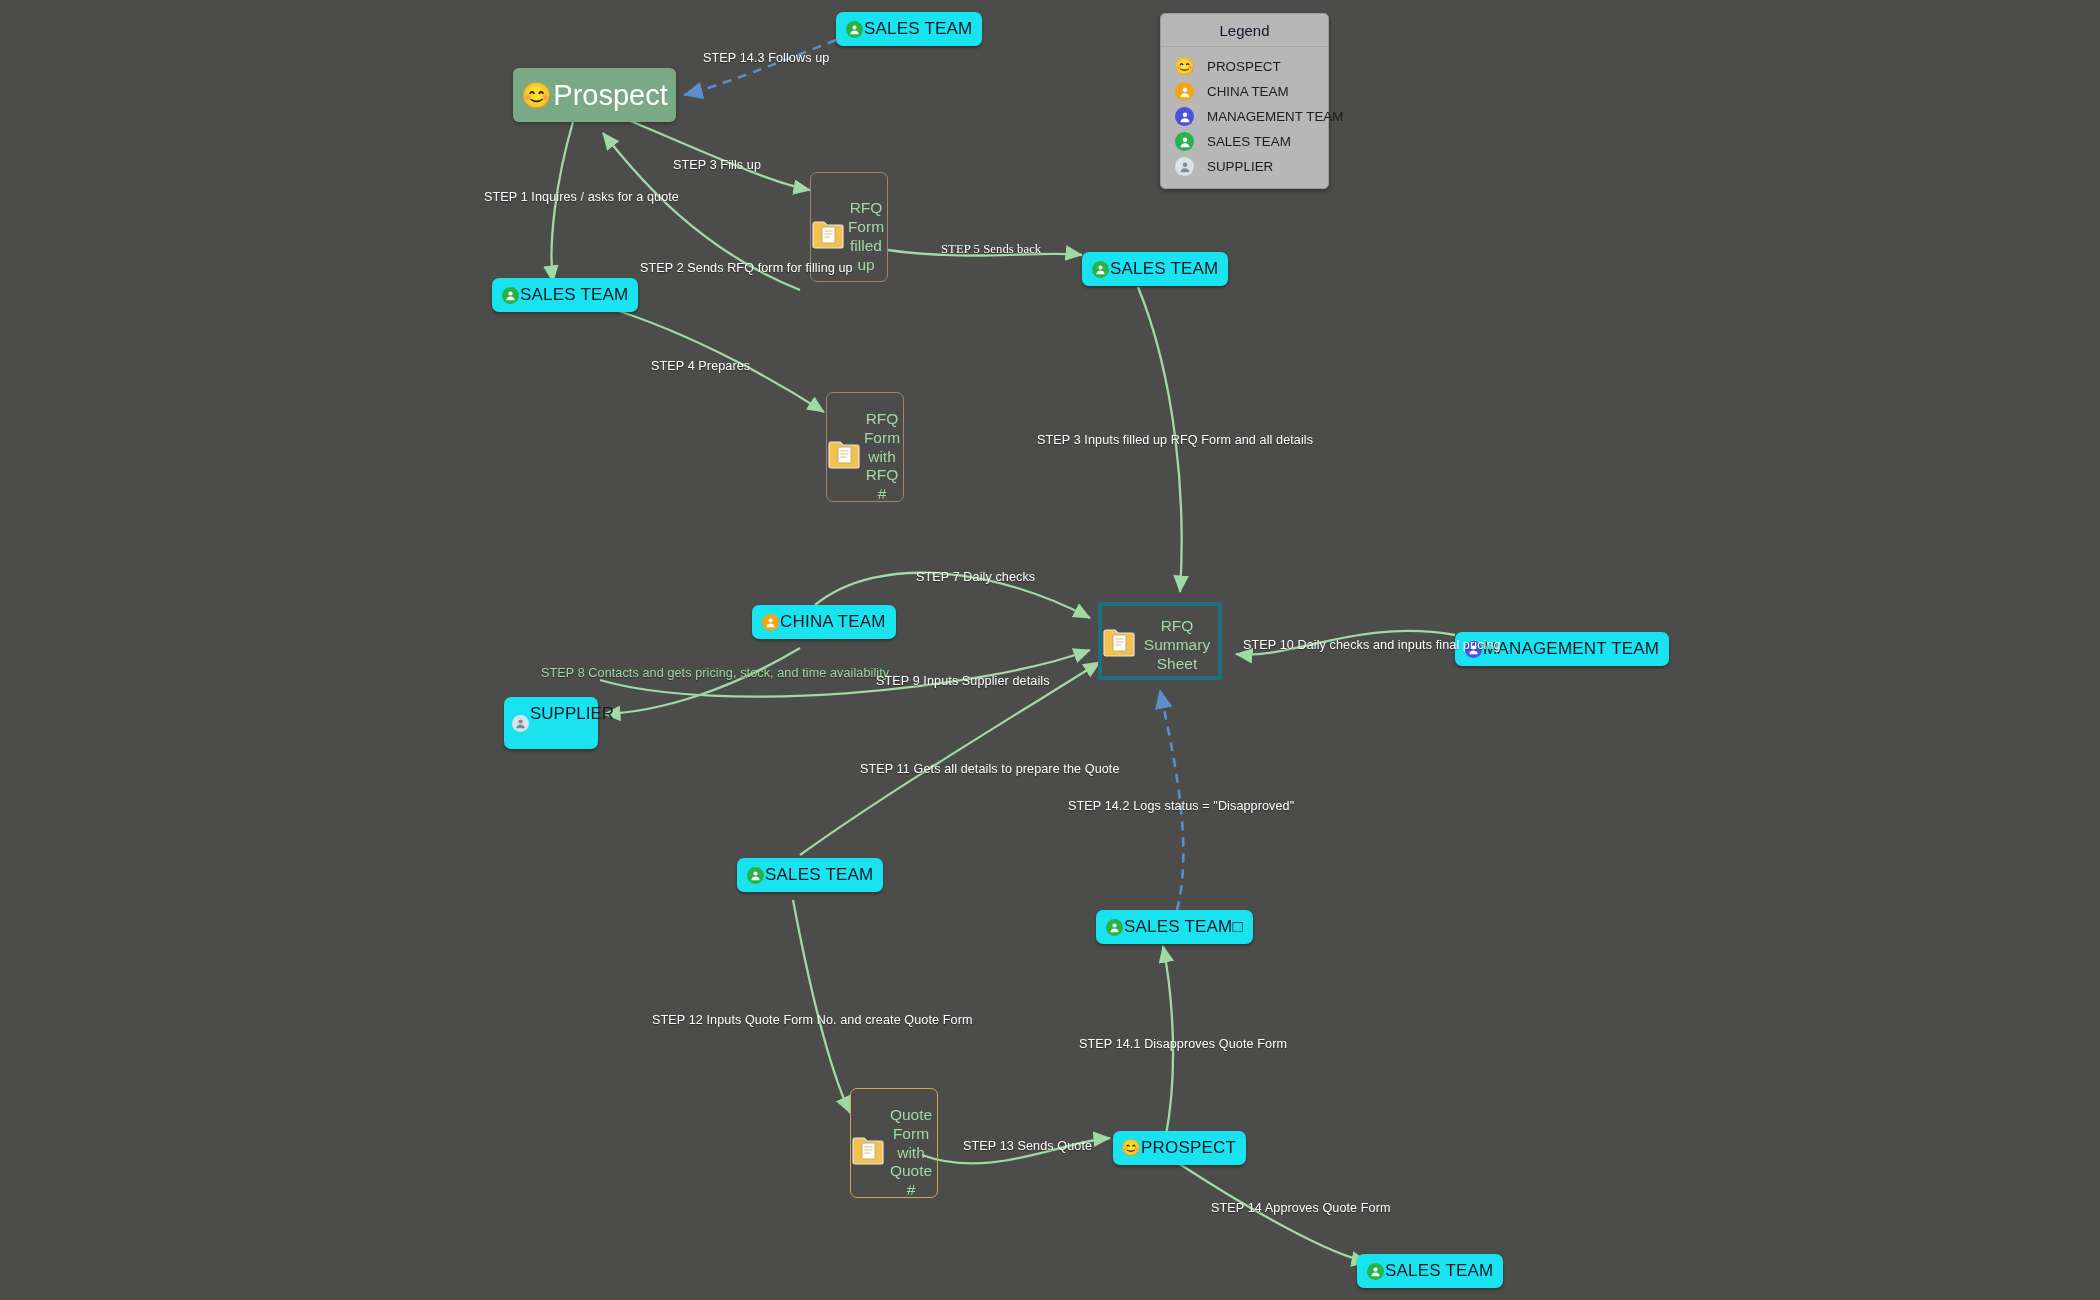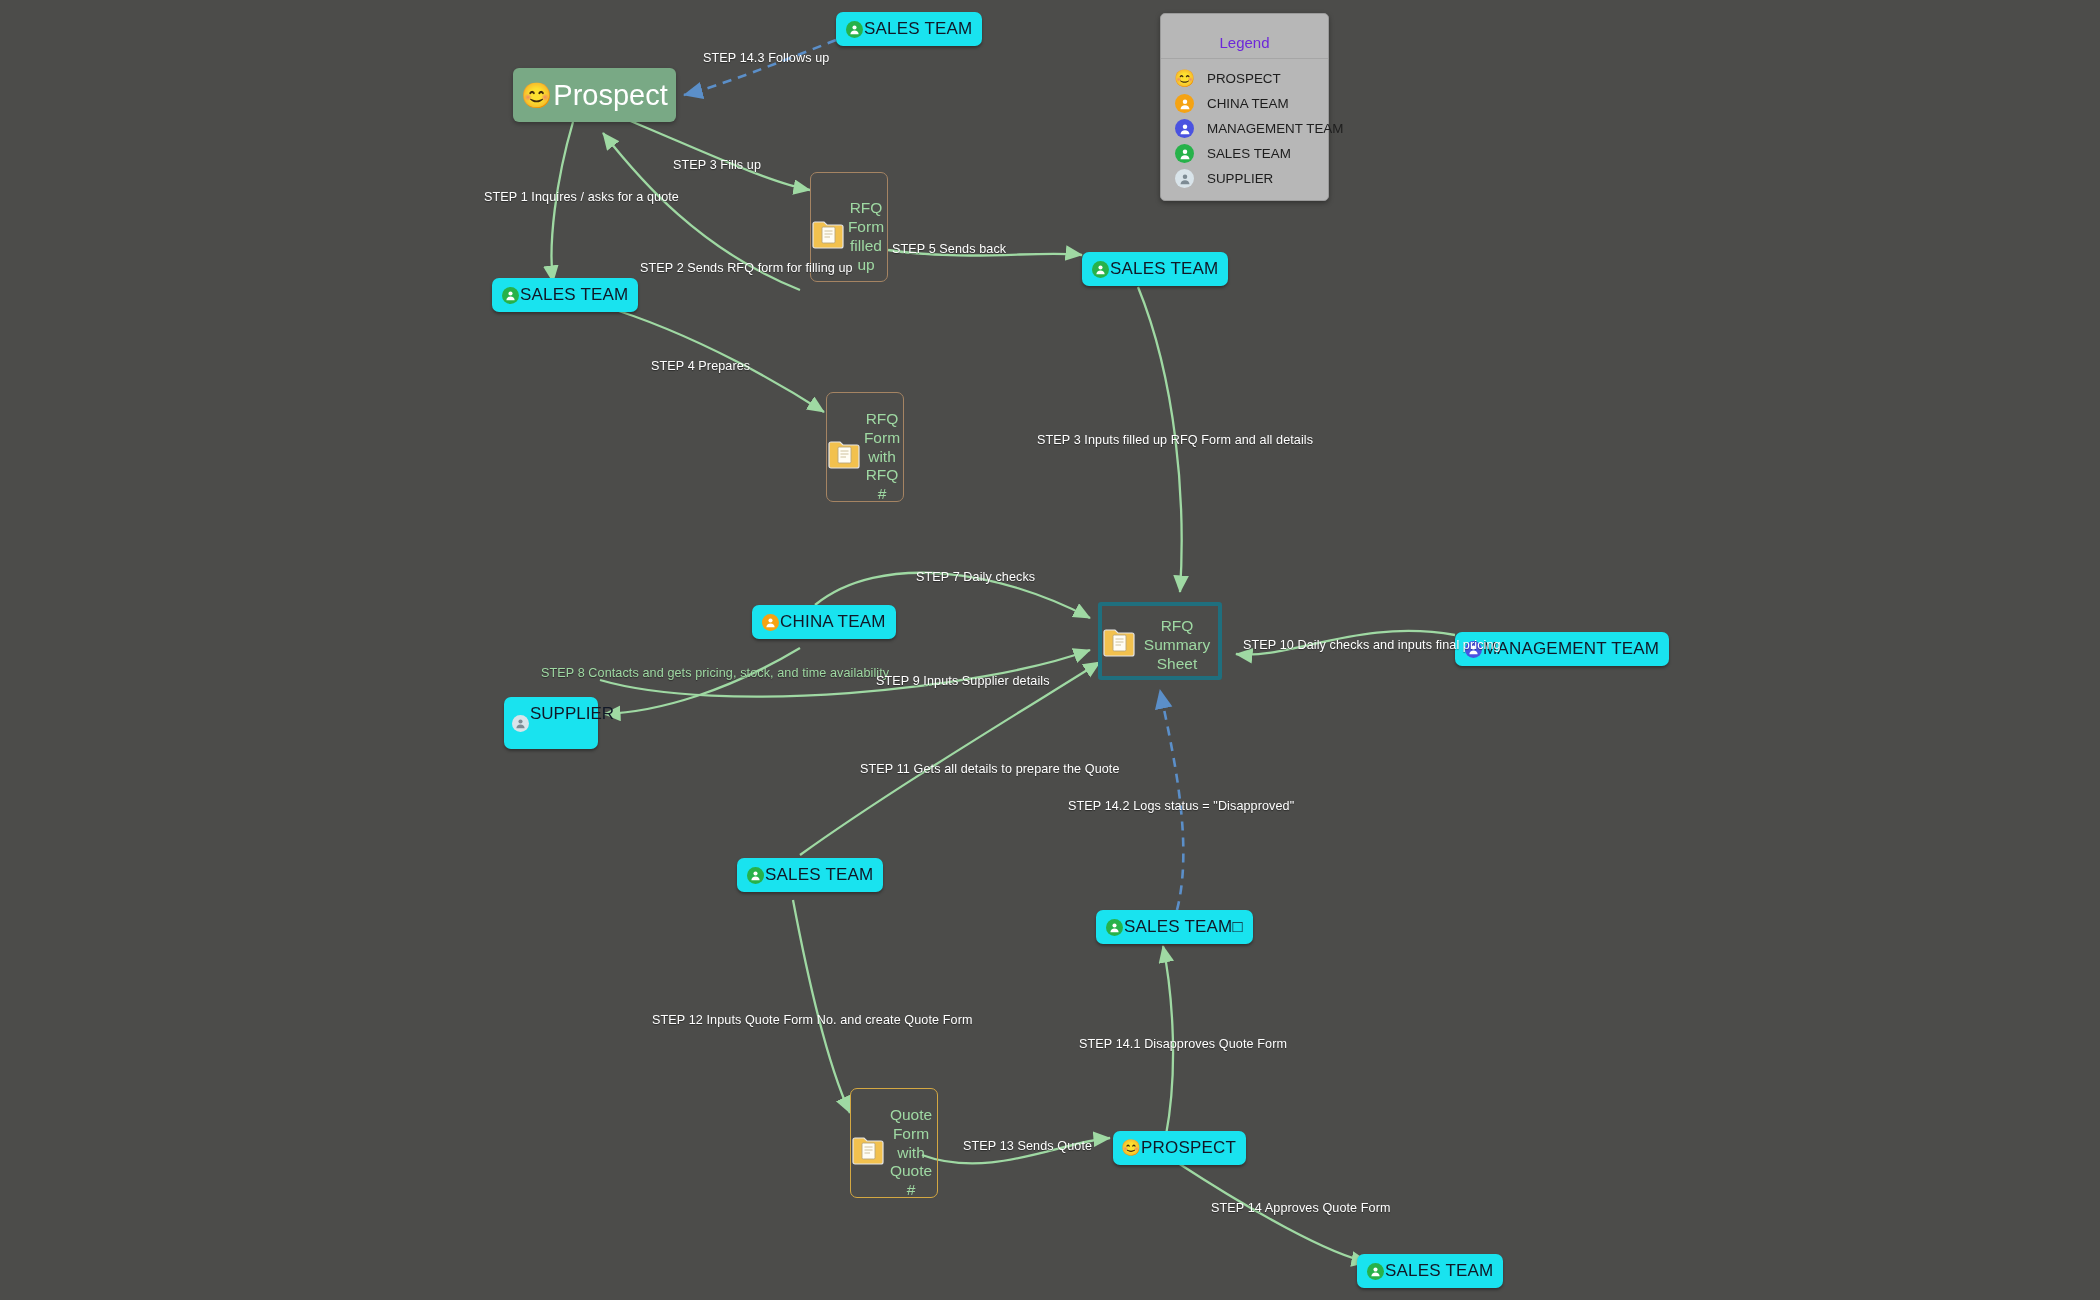--- a/index.html
+++ b/index.html
@@ -96,22 +96,22 @@
   
   .legend{
     position:absolute;
     background:#b7b7b7;
     border:1px solid #9a9a9a;
     border-radius:5px;
     box-shadow:0 2px 5px rgba(0,0,0,.35);
     padding:0;
   }
   .legend-title{
-    text-align:center;font-size:15px;color:#6d28d9;
-    padding:20px 0 7px 0;border-bottom:1px solid #a6a6a6;
+    text-align:center;font-size:15px;color:#0f172a;
+    padding:8px 0 7px 0;border-bottom:1px solid #a6a6a6;
   }
   .legend-body{padding:7px 0 9px 0;}
   .legend-row{
     display:flex;align-items:center;
     padding:3px 14px;font-size:13.4px;color:#1d1d1d;
     white-space:nowrap;
   }
   .legend-row .av{width:19px;height:19px;border-radius:50%;margin-right:13px;
     display:inline-flex;align-items:center;justify-content:center;flex:0 0 auto;}
   .legend-row .av svg{width:12px;height:12px;}
@@ -330,21 +330,21 @@
         </svg>
     </span>
     <span>SALES TEAM</span>
   </div>
 
   <div class="elabel" style="left:703px;top:51px;">STEP 14.3 Follows up</div>
   <div class="elabel" style="left:484px;top:190px;">STEP 1 Inquires / asks for a quote</div>
   <div class="elabel" style="left:640px;top:261px;">STEP 2  Sends RFQ form for filling up</div>
   <div class="elabel" style="left:673px;top:158px;">STEP 3 Fills up</div>
   <div class="elabel" style="left:651px;top:359px;">STEP 4 Prepares</div>
-  <div class="elabel" style="left:892px;top:242px;">STEP 5 Sends back</div>
+  <div class="elabel" style="left:941px;top:242px;font-family:Liberation Serif, serif;">STEP 5 Sends back</div>
   <div class="elabel" style="left:1037px;top:433px;">STEP 3 Inputs filled up RFQ Form  and all details</div>
   <div class="elabel" style="left:916px;top:570px;">STEP 7 Daily checks</div>
   <div class="elabel green" style="left:541px;top:666px;">STEP 8 Contacts and gets pricing, stock, and time availability</div>
   <div class="elabel" style="left:876px;top:674px;">STEP 9 Inputs Supplier details</div>
   <div class="elabel" style="left:1243px;top:638px;">STEP 10 Daily checks and inputs final pricing</div>
   <div class="elabel" style="left:860px;top:762px;">STEP 11 Gets all details to prepare the Quote</div>
   <div class="elabel" style="left:652px;top:1013px;">STEP 12 Inputs Quote Form No. and create Quote Form</div>
   <div class="elabel" style="left:963px;top:1139px;">STEP 13 Sends Quote</div>
   <div class="elabel" style="left:1211px;top:1201px;">STEP 14  Approves Quote Form</div>
   <div class="elabel" style="left:1079px;top:1037px;">STEP 14.1 Disapproves Quote Form</div>

